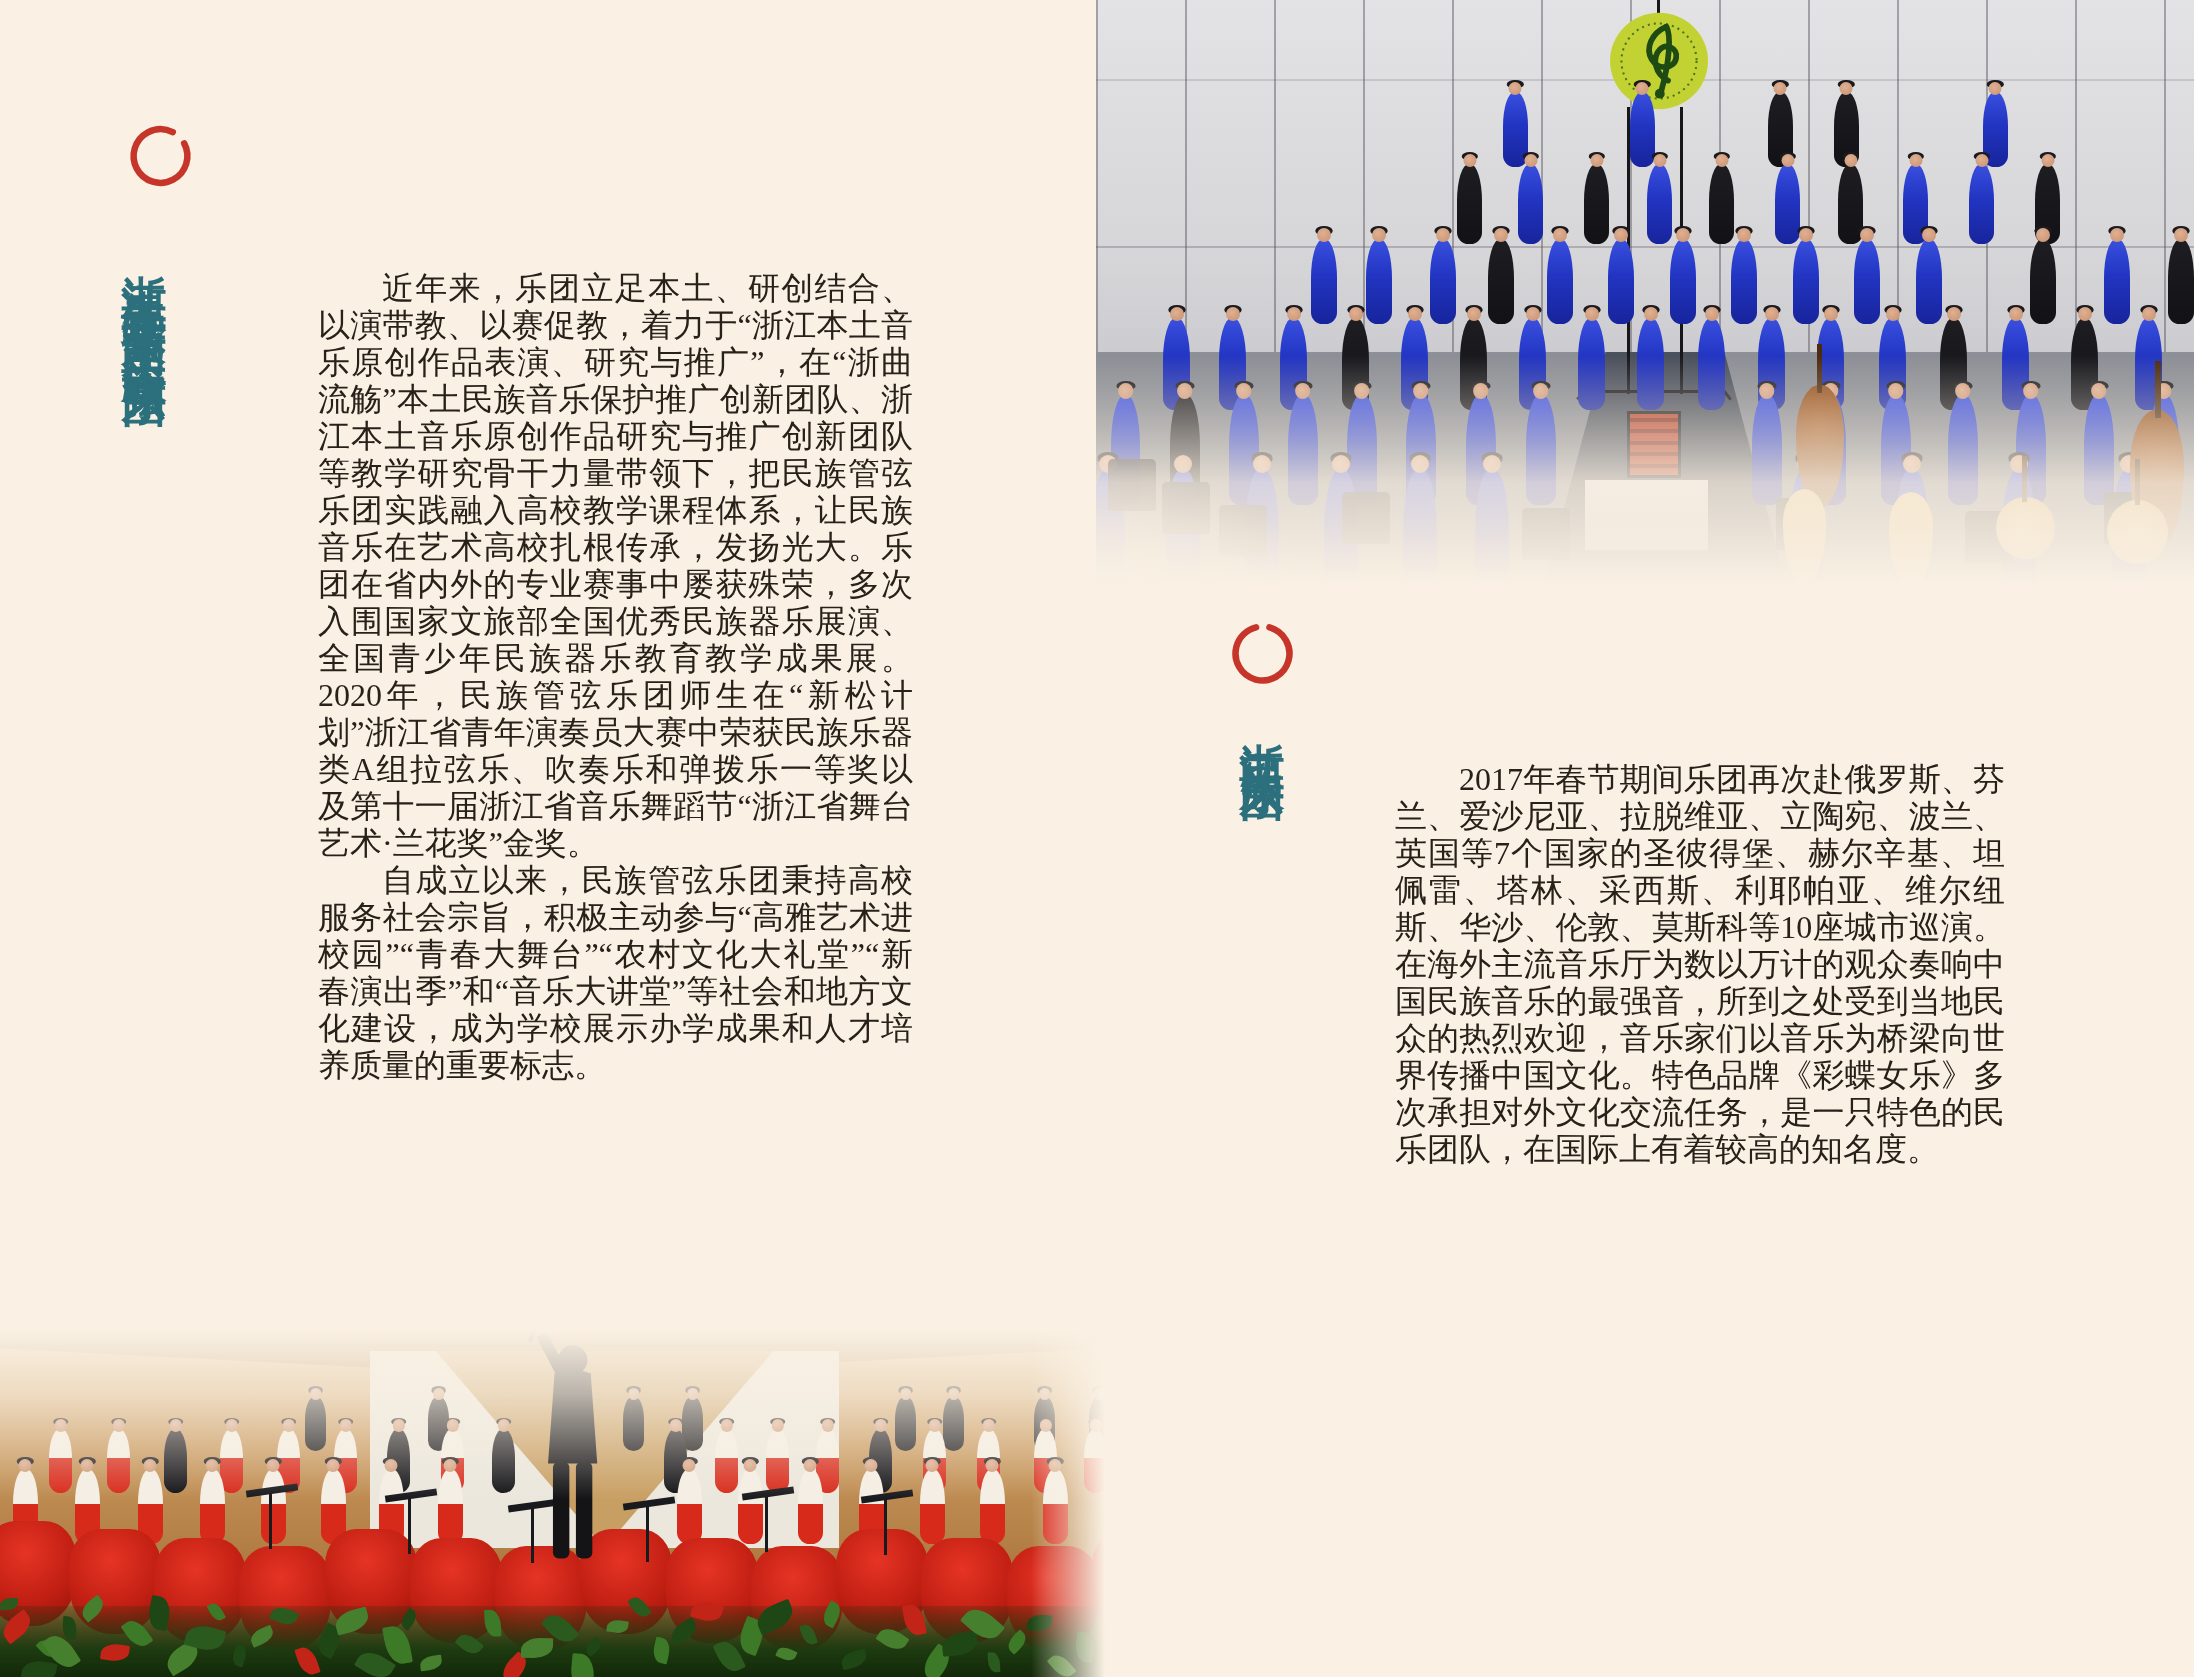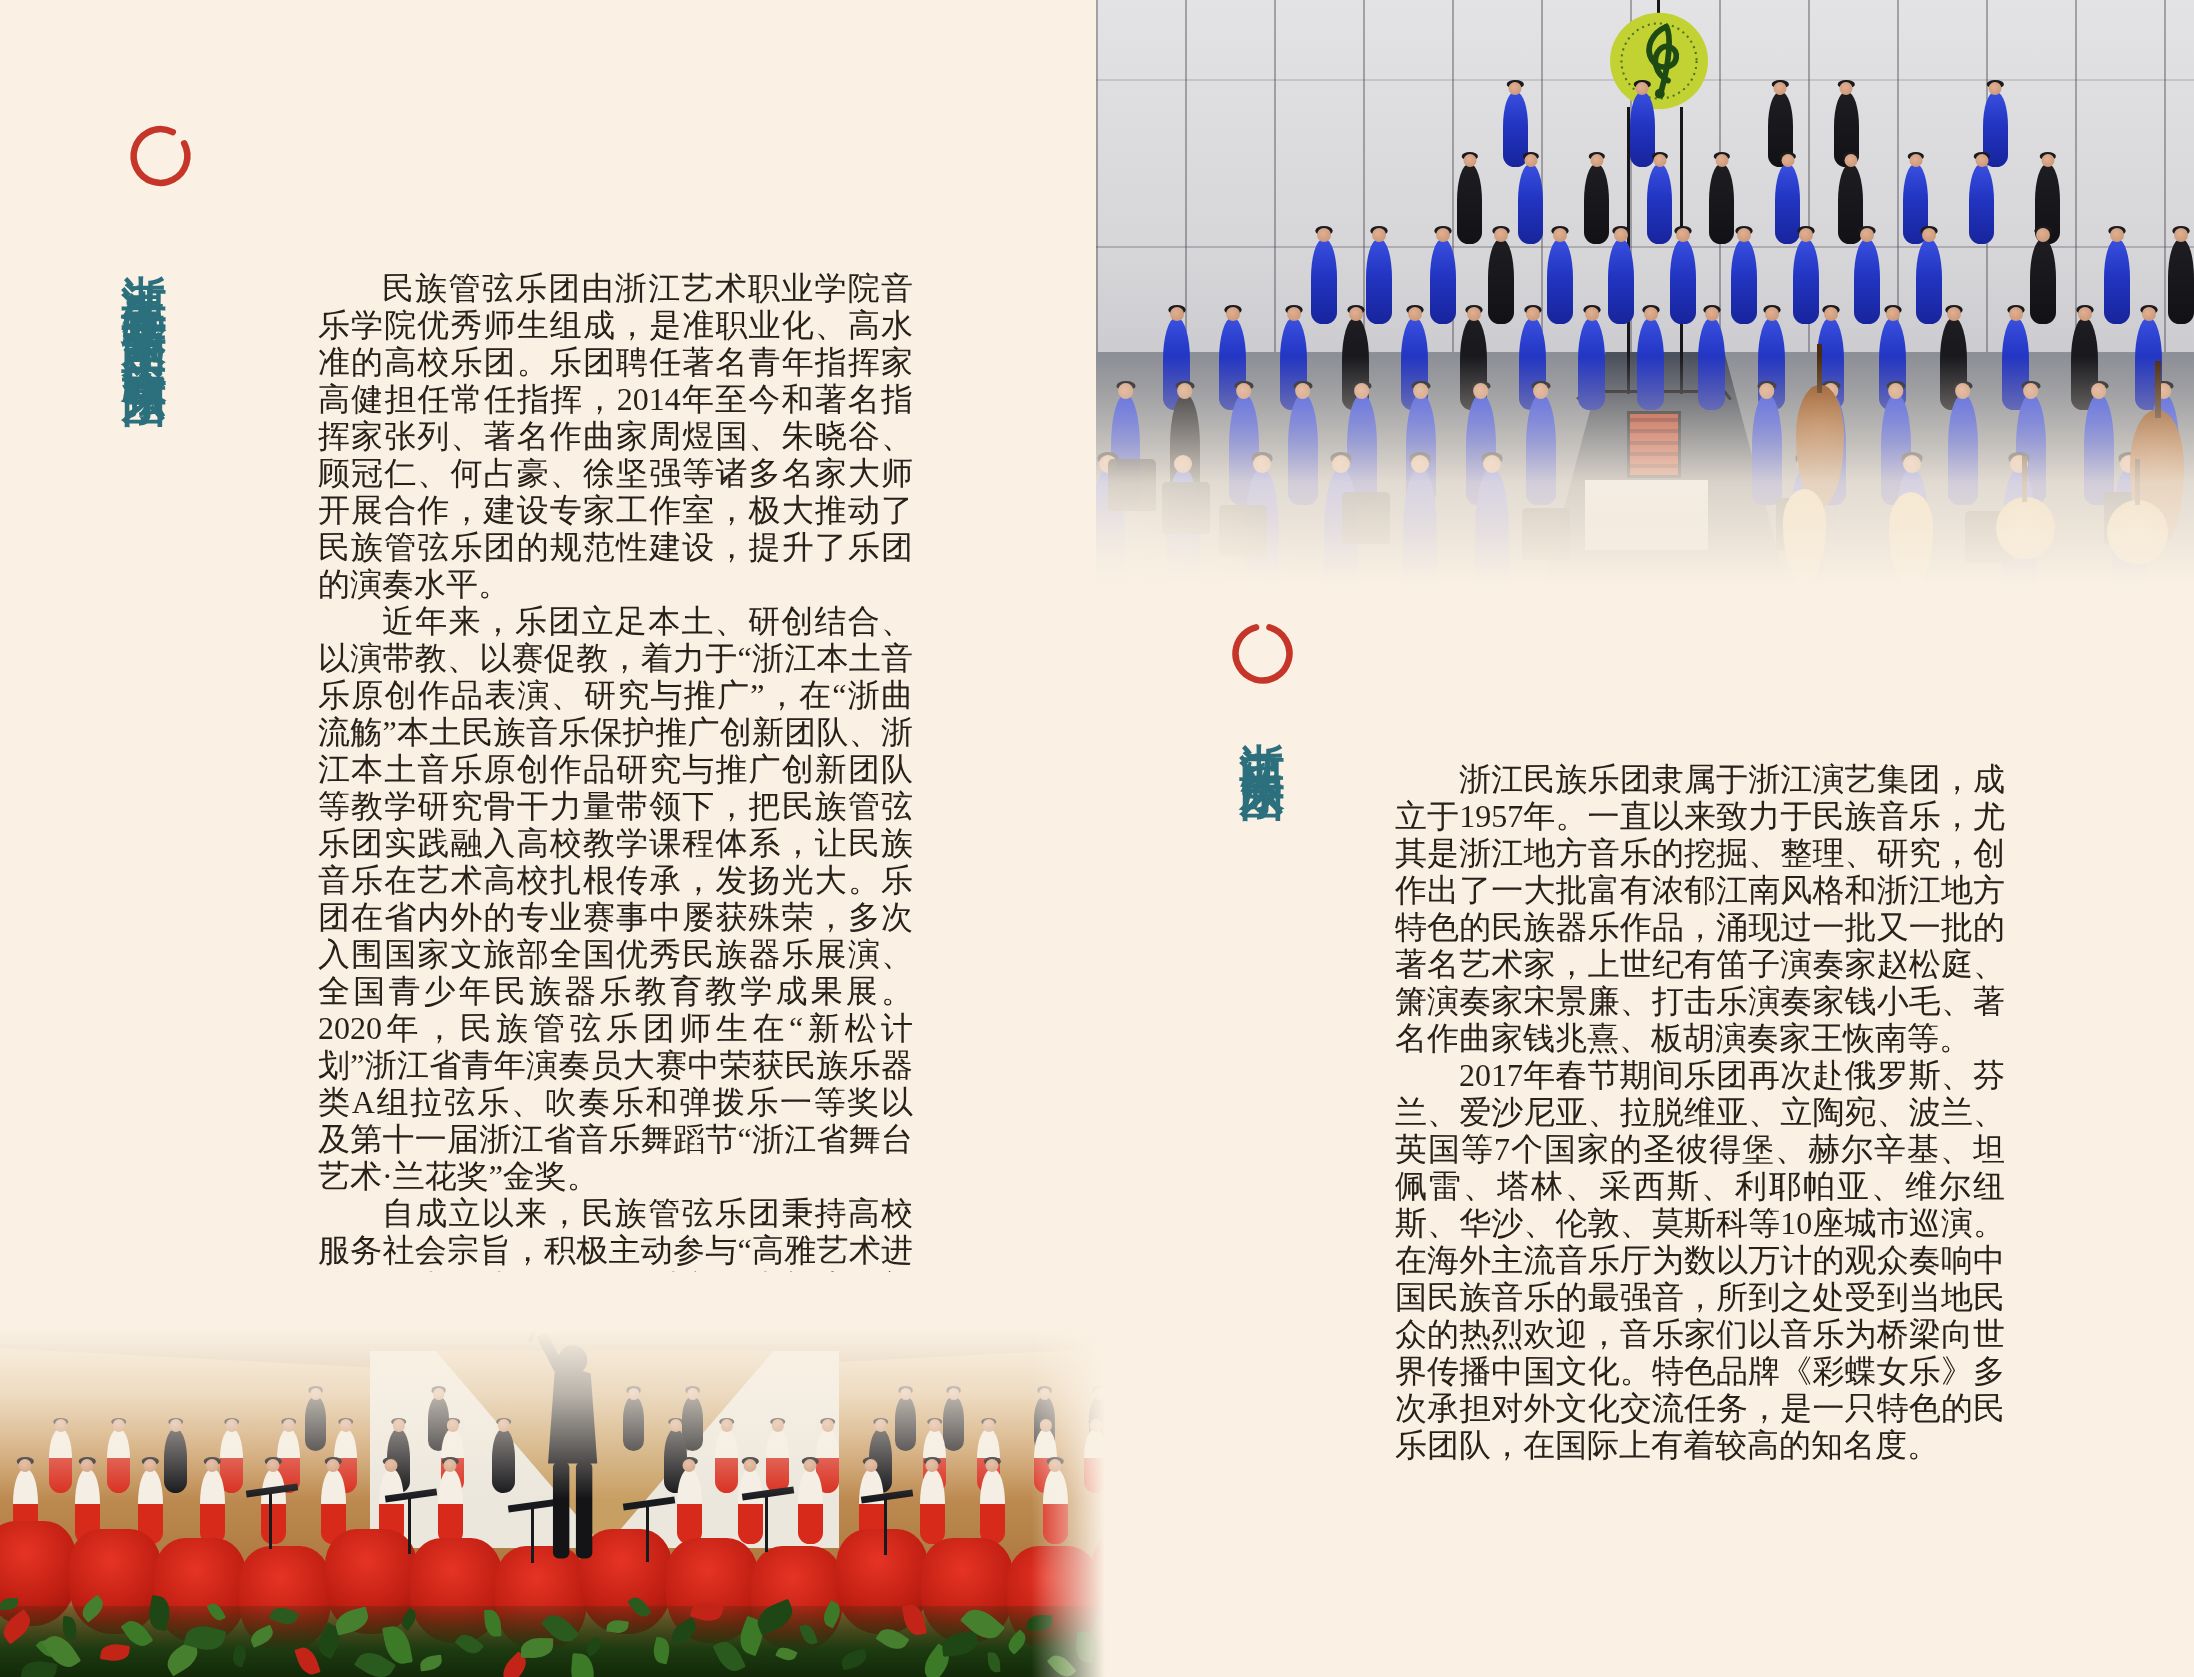--- a/index.html
+++ b/index.html
@@ -122,21 +122,20 @@
 
 <div class="seal" style="left:126px;top:121px;">
   <svg width="69" height="70" viewBox="0 0 84 86">
     <circle cx="42" cy="43" r="33" fill="none" stroke="#c53529" stroke-width="8" stroke-linecap="round" stroke-dasharray="186 21" transform="rotate(-28 42 43)"></circle>
   </svg>
 </div>
 
 <div class="v-title" style="left:121px;top:239px;height:902px;">浙江青年实验艺术团（民族管弦乐团）</div>
 
 <div class="body-col" style="left:318px;top:270px;width:595px;">
-  <p>民族管弦乐团由浙江艺术职业学院音乐学院优秀师生组成，是准职业化、高水准的高校乐团。乐团聘任著名青年指挥家高健担任常任指挥，2014年至今和著名指挥家张列、著名作曲家周煜国、朱晓谷、顾冠仁、何占豪、徐坚强等诸多名家大师开展合作，建设专家工作室，极大推动了民族管弦乐团的规范性建设，提升了乐团的演奏水平。</p>
   <p>近年来，乐团立足本土、研创结合、以演带教、以赛促教，着力于“浙江本土音乐原创作品表演、研究与推广”，在“浙曲流觞”本土民族音乐保护推广创新团队、浙江本土音乐原创作品研究与推广创新团队等教学研究骨干力量带领下，把民族管弦乐团实践融入高校教学课程体系，让民族音乐在艺术高校扎根传承，发扬光大。乐团在省内外的专业赛事中屡获殊荣，多次入围国家文旅部全国优秀民族器乐展演、全国青少年民族器乐教育教学成果展。2020年，民族管弦乐团师生在“新松计划”浙江省青年演奏员大赛中荣获民族乐器类A组拉弦乐、吹奏乐和弹拨乐一等奖以及第十一届浙江省音乐舞蹈节“浙江省舞台艺术·兰花奖”金奖。</p>
   <p>自成立以来，民族管弦乐团秉持高校服务社会宗旨，积极主动参与“高雅艺术进校园”“青春大舞台”“农村文化大礼堂”“新春演出季”和“音乐大讲堂”等社会和地方文化建设，成为学校展示办学成果和人才培养质量的重要标志。</p>
 </div>
 
 <div class="photo" id="photo-bottom" style="left:0;top:1272px;width:1105px;height:406px;">
   <div class="wood-wall"></div>
   <div class="pillar" style="left:41px;width:108px;"></div>
   <div class="pillar" style="left:359px;width:70px;"></div>
   <div class="pillar" style="left:762px;width:84px;"></div>
   <div class="pillar" style="left:1005px;width:97px;"></div>
@@ -749,16 +748,15 @@
 
 <div class="seal" style="left:1228px;top:620px;">
   <svg width="69" height="67" viewBox="0 0 84 82">
     <circle cx="42" cy="41" r="33" fill="none" stroke="#c53529" stroke-width="8" stroke-linecap="round" stroke-dasharray="190 17" transform="rotate(-75 42 41)"></circle>
   </svg>
 </div>
 
 <div class="v-title" style="left:1239px;top:707px;height:344px;">浙江民族乐团</div>
 
 <div class="body-col" style="left:1395px;top:761px;width:610px;">
-  <p>浙江民族乐团隶属于浙江演艺集团，成立于1957年。一直以来致力于民族音乐，尤其是浙江地方音乐的挖掘、整理、研究，创作出了一大批富有浓郁江南风格和浙江地方特色的民族器乐作品，涌现过一批又一批的著名艺术家，上世纪有笛子演奏家赵松庭、箫演奏家宋景廉、打击乐演奏家钱小毛、著名作曲家钱兆熹、板胡演奏家王恢南等。</p>
   <p>2017年春节期间乐团再次赴俄罗斯、芬兰、爱沙尼亚、拉脱维亚、立陶宛、波兰、英国等7个国家的圣彼得堡、赫尔辛基、坦佩雷、塔林、采西斯、利耶帕亚、维尔纽斯、华沙、伦敦、莫斯科等10座城市巡演。在海外主流音乐厅为数以万计的观众奏响中国民族音乐的最强音，所到之处受到当地民众的热烈欢迎，音乐家们以音乐为桥梁向世界传播中国文化。特色品牌《彩蝶女乐》多次承担对外文化交流任务，是一只特色的民乐团队，在国际上有着较高的知名度。</p>
 </div>
 
 
 </body></html>

